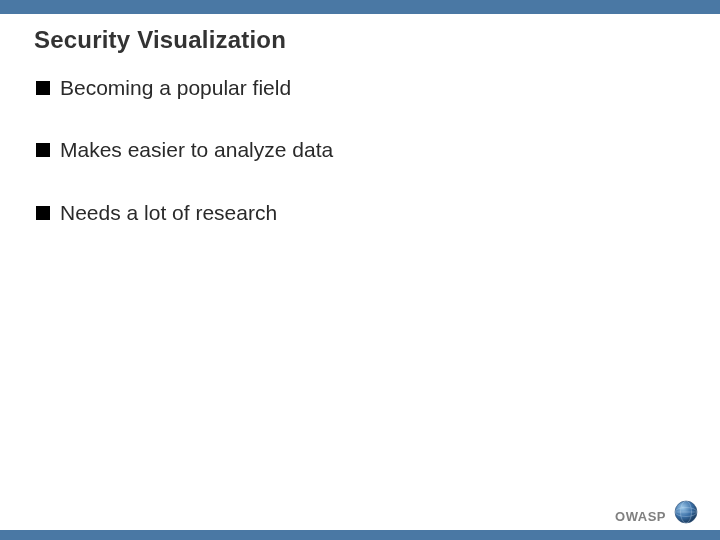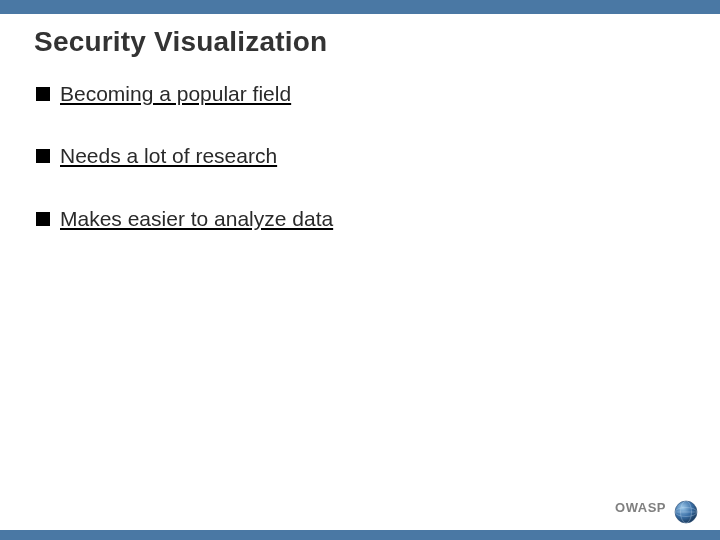--- a/index.html
+++ b/index.html
@@ -12,31 +12,30 @@
   .top-bar {
     position: absolute;
     top: 0; left: 0; right: 0;
     height: 14px;
     background: #4a78a4;
   }
   .title {
     position: absolute;
     top: 26px;
     left: 34px;
-    font-size: 28px;
+    font-size: 24px;
     font-weight: bold;
     color: #333333;
     letter-spacing: 0.2px;
   }
   .content {
     position: absolute;
-    top: 80px;
+    top: 74px;
     left: 36px;
     right: 40px;
-    text-decoration: underline;
   }
   .bullet-item {
     display: flex;
     align-items: flex-start;
     margin-bottom: 34px;
     font-size: 21px;
     color: #2a2a2a;
     line-height: 1.35;
   }
   .bullet-marker {
@@ -65,43 +64,43 @@
     left: 0; right: 0;
     bottom: 0;
     height: 10px;
     background: #4a78a4;
   }
   .footer-row {
     position: absolute;
     right: 22px;
     bottom: 16px;
     display: flex;
-    align-items: flex-start;
+    align-items: flex-end;
     gap: 8px;
   }
 </style>
 </head>
 <body>
 
 <div class="top-bar"></div>
 
 <div class="title">Security Visualization</div>
 
 <div class="content">
   <div class="bullet-item">
     <div class="bullet-marker"></div>
     <div class="bullet-text">Becoming a popular field</div>
   </div>
   <div class="bullet-item">
     <div class="bullet-marker"></div>
-    <div class="bullet-text">Needs a lot of research</div>
+    <div class="bullet-text">Makes easier to analyze data</div>
   </div>
   <div class="bullet-item">
     <div class="bullet-marker"></div>
-    <div class="bullet-text">Makes easier to analyze data</div>
+    <div class="bullet-text">Needs a lot of research</div>
   </div>
 </div>
 
 <div class="footer-row">
   <span class="footer-text">OWASP</span>
   <svg class="footer-logo" viewBox="0 0 24 24">
     <defs>
       <radialGradient id="g1" cx="35%" cy="30%" r="70%">
         <stop offset="0%" stop-color="#9cc8ea"></stop>
         <stop offset="60%" stop-color="#3a6fa6"></stop>

